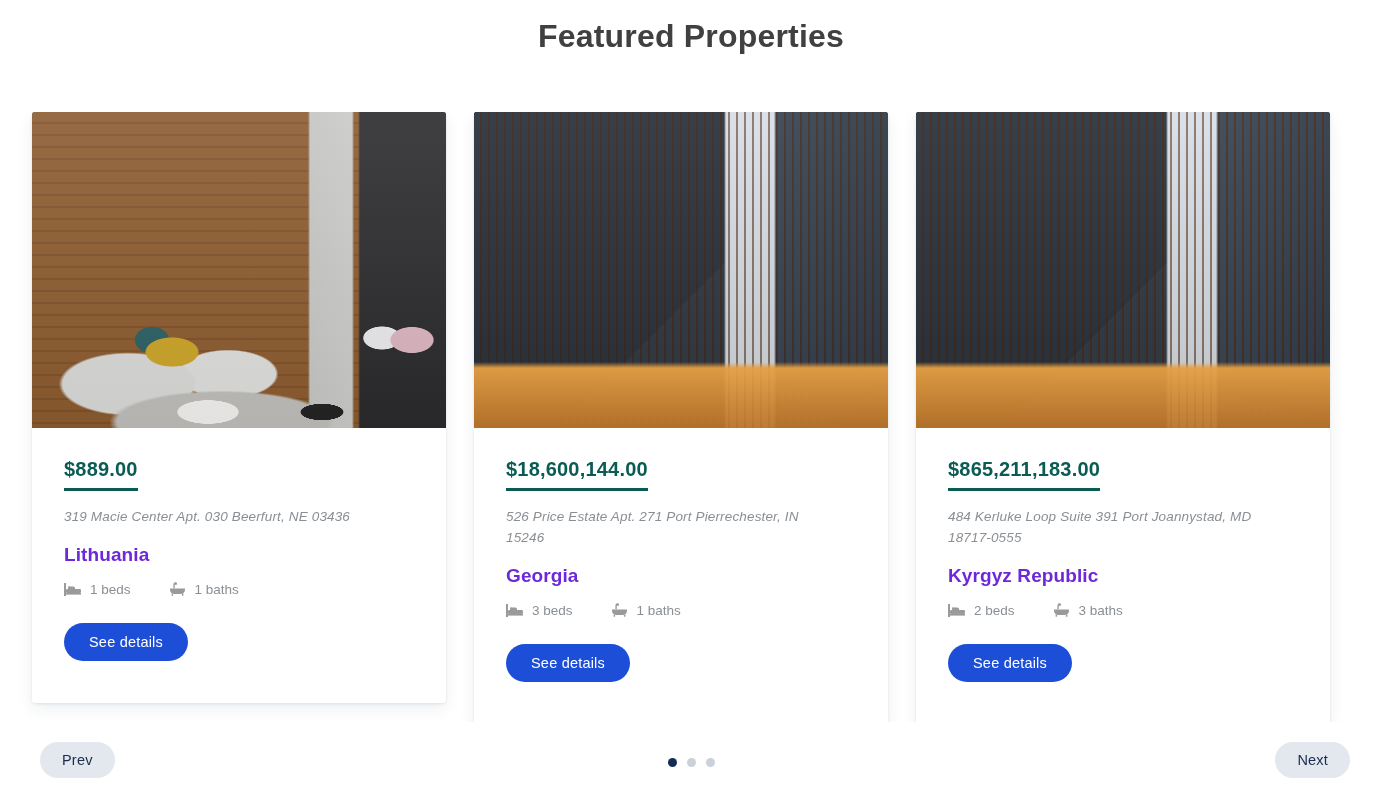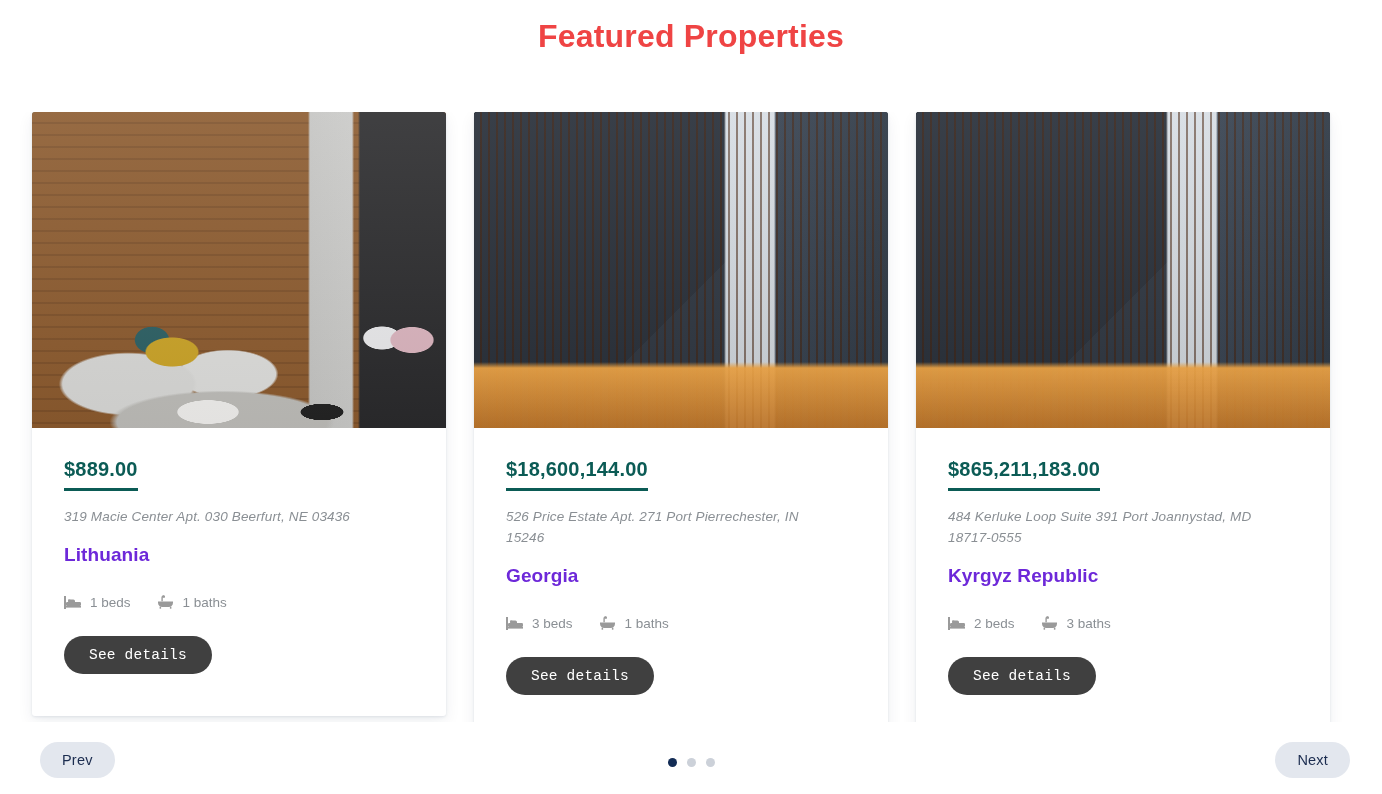--- a/index.html
+++ b/index.html
@@ -22,21 +22,21 @@
   
   .section-title {
     position: absolute;
     top: 18px;
     left: 0;
     width: 1382px;
     text-align: center;
     font-size: 32px;
     font-weight: 700;
     letter-spacing: 0.2px;
-    color: #ef4444;
+    color: #404040;
   }
 
   
   .carousel {
     position: absolute;
     top: 112px;
     left: 0;
     width: 1382px;
     height: 610px;
     overflow: hidden;
@@ -97,48 +97,48 @@
 
   .prop-title {
     margin-top: 16px;
     font-size: 19px;
     font-weight: 700;
     color: #6d28d9;
     letter-spacing: 0.1px;
   }
 
   .specs {
-    margin-top: 29px;
+    margin-top: 16px;
     display: flex;
     align-items: center;
-    gap: 26px;
+    gap: 38px;
     text-align: center;
   }
 
   .spec {
     display: flex;
     align-items: center;
     gap: 9px;
     font-size: 13.5px;
     color: #8a8f94;
   }
 
   .spec svg { display: block; }
 
   .details-btn {
     margin-top: 26px;
     display: inline-block;
-    background: #404040;
+    background: #1d4ed8;
     color: #ffffff;
     font-size: 14.5px;
     border: none;
     border-radius: 999px;
     padding: 11px 25px;
     cursor: pointer;
-    font-family: Liberation Mono, monospace;
+    font-family: Liberation Sans, sans-serif;
     letter-spacing: 0.2px;
   }
 
   
   
   .photo-interior {
     position: absolute; inset: 0;
     background:
       
       radial-gradient(ellipse 52px 20px at 176px 300px, #efeeec 0 58%, rgba(239,238,236,0) 60%),

